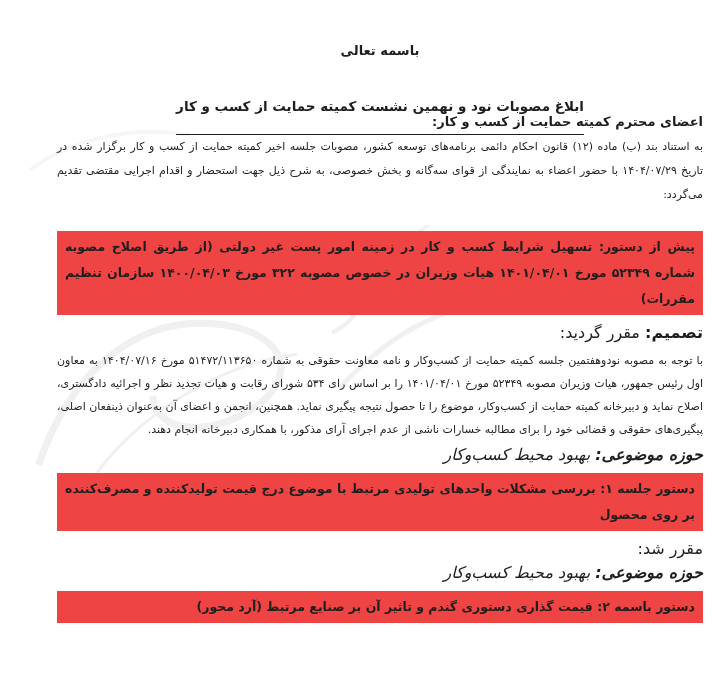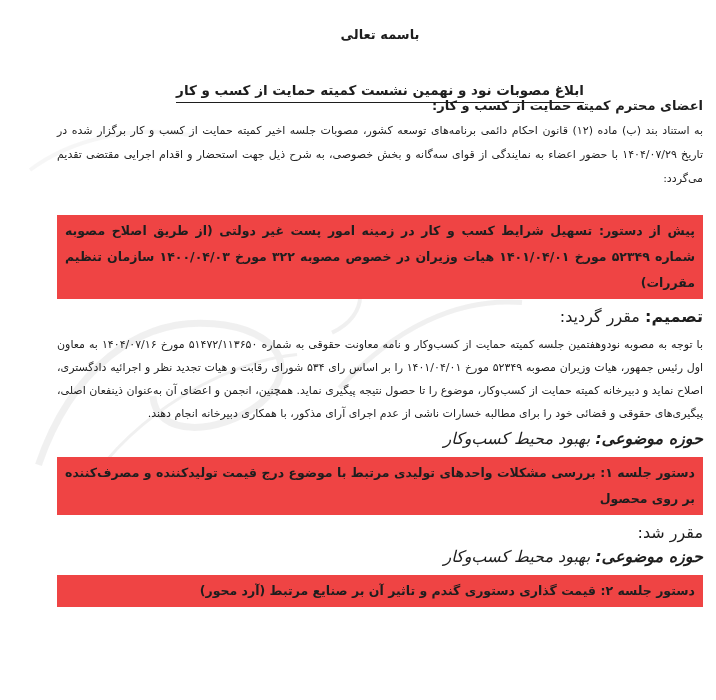--- a/index.html
+++ b/index.html
@@ -25,40 +25,40 @@
   .watermark2 {
     position: absolute;
     left: 20px;
     top: 110px;
     z-index: 0;
     opacity: 0.08;
     pointer-events: none;
   }
   .doc {
     position: absolute;
-    top: 0;
+    top: 16px;
     right: 13px;
     left: 57px;
     z-index: 1;
   }
   .basmala {
     text-align: center;
     font-weight: bold;
     font-size: 13px;
     margin-top: 27px;
   }
   .doc-title {
     text-align: center;
     font-weight: bold;
     font-size: 13.5px;
     margin-top: 40px;
   }
   .doc-title .u {
     border-bottom: 1.5px solid #1e1e1e;
-    padding-bottom: 4px;
+    padding-bottom: 20px;
   }
   .salutation {
     font-weight: bold;
     font-size: 13px;
   }
   .body-par {
     font-size: 11px;
     line-height: 24px;
     text-align: justify;
     margin: 6px 0 0 0;
@@ -136,15 +136,15 @@
   <div class="bar mt-sm">دستور جلسه ۱: بررسی مشکلات واحدهای تولیدی مرتبط با موضوع درج قیمت تولیدکننده و مصرف‌کننده بر روی محصول</div>
 
   <p class="label-line">مقرر شد:</p>
 
 
   <p class="domain-line">
     <span class="lbl">حوزه موضوعی:</span>
     <span class="val">بهبود محیط کسب‌وکار</span>
   </p>
 
-  <div class="bar mt-sm">دستور جلسه ۲: قیمت گذاری دستوری گندم و تاثیر آن بر صنایع مرتبط (آرد محور)</div>
+  <div class="bar mt-sm">دستور باسمه ۲: قیمت گذاری دستوری گندم و تاثیر آن بر صنایع مرتبط (آرد محور)</div>
 
 </div>
 
 </body></html>

